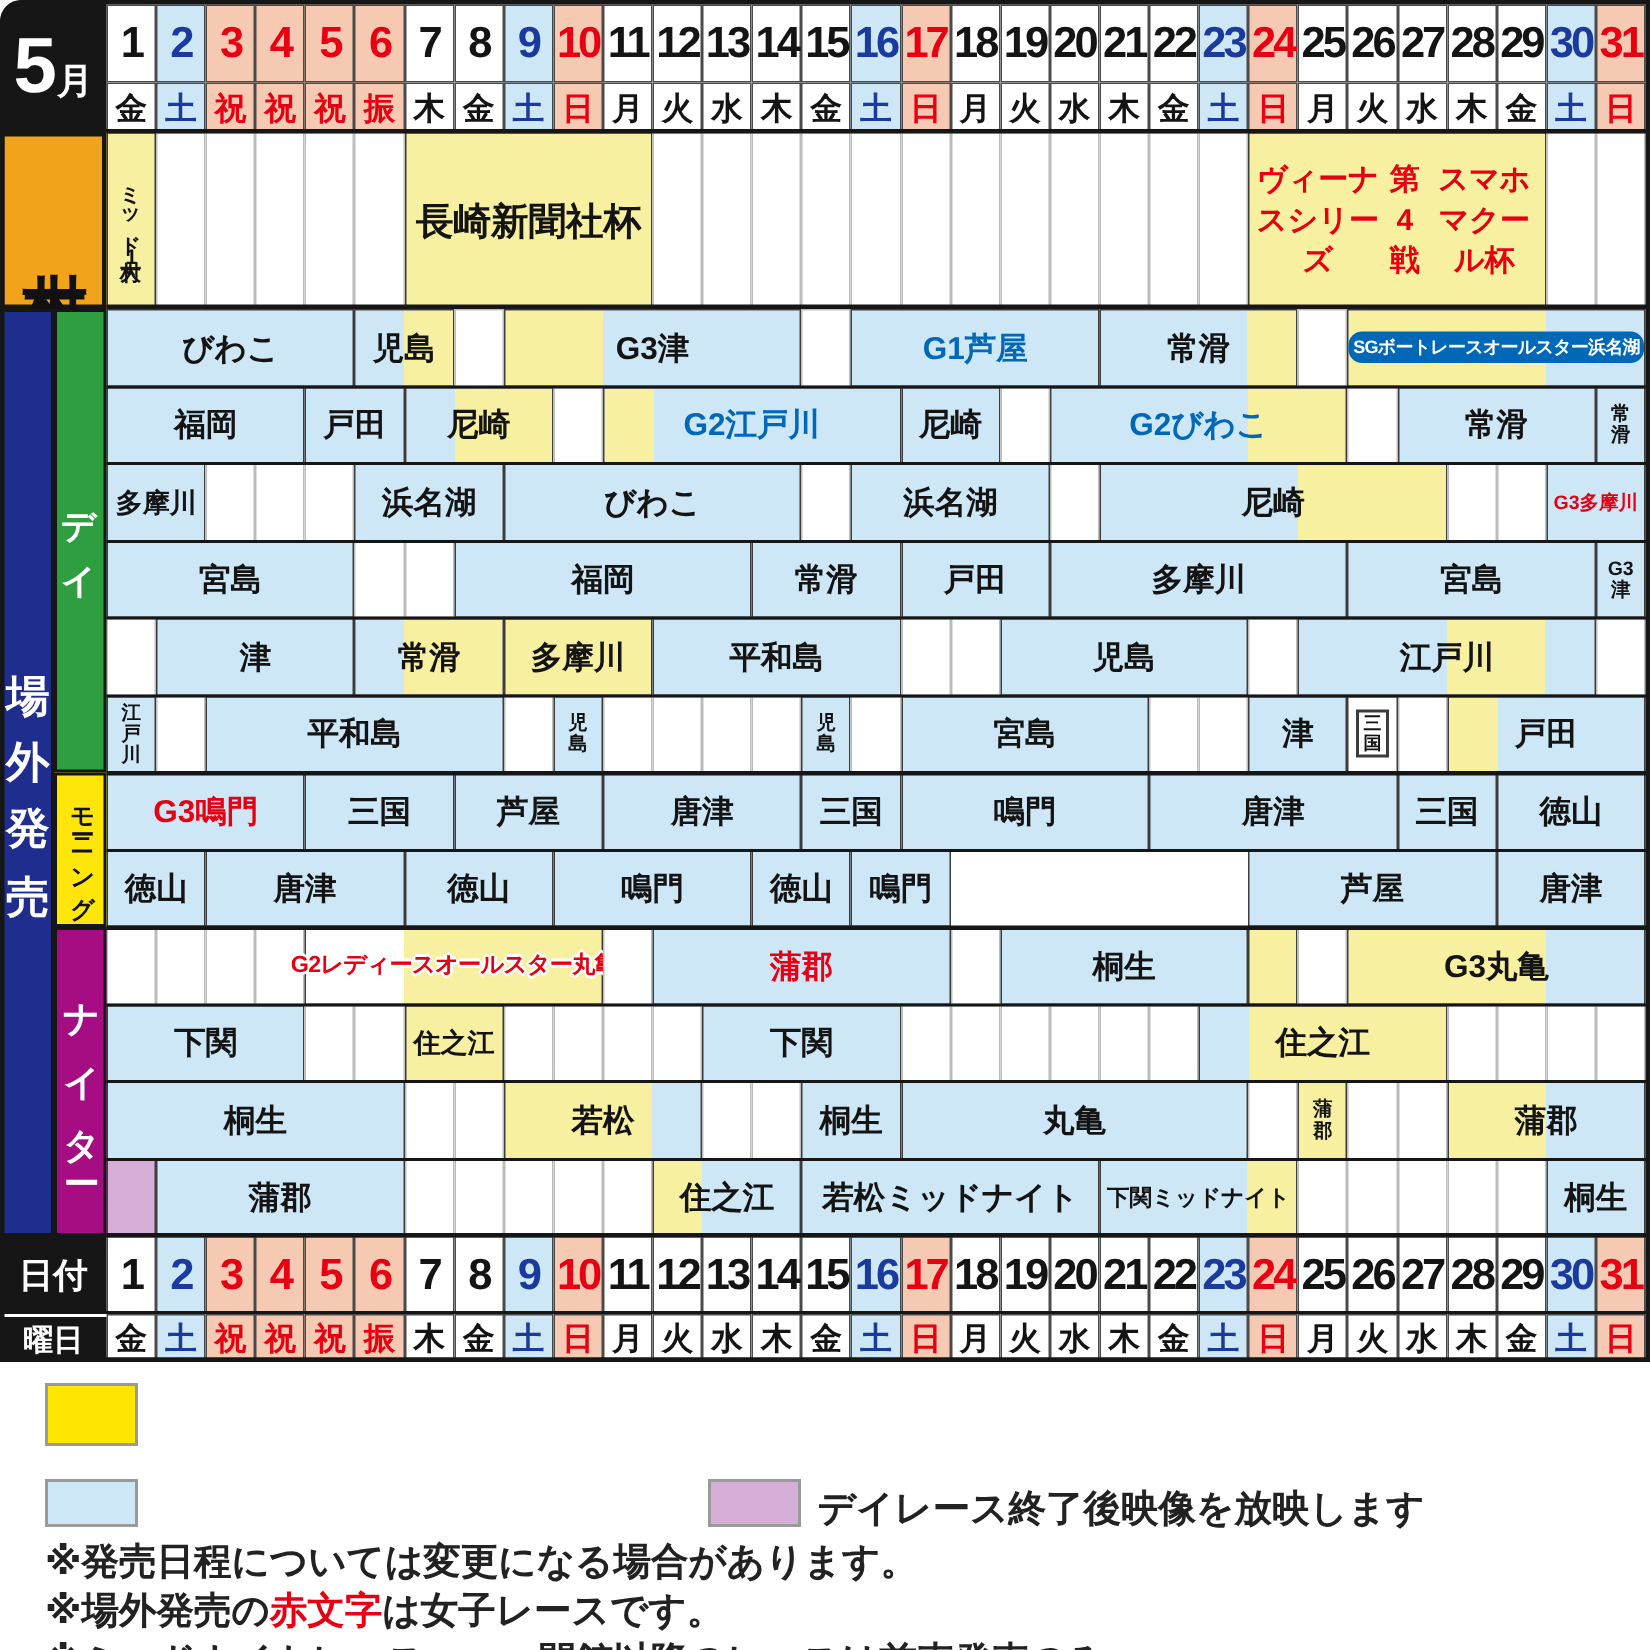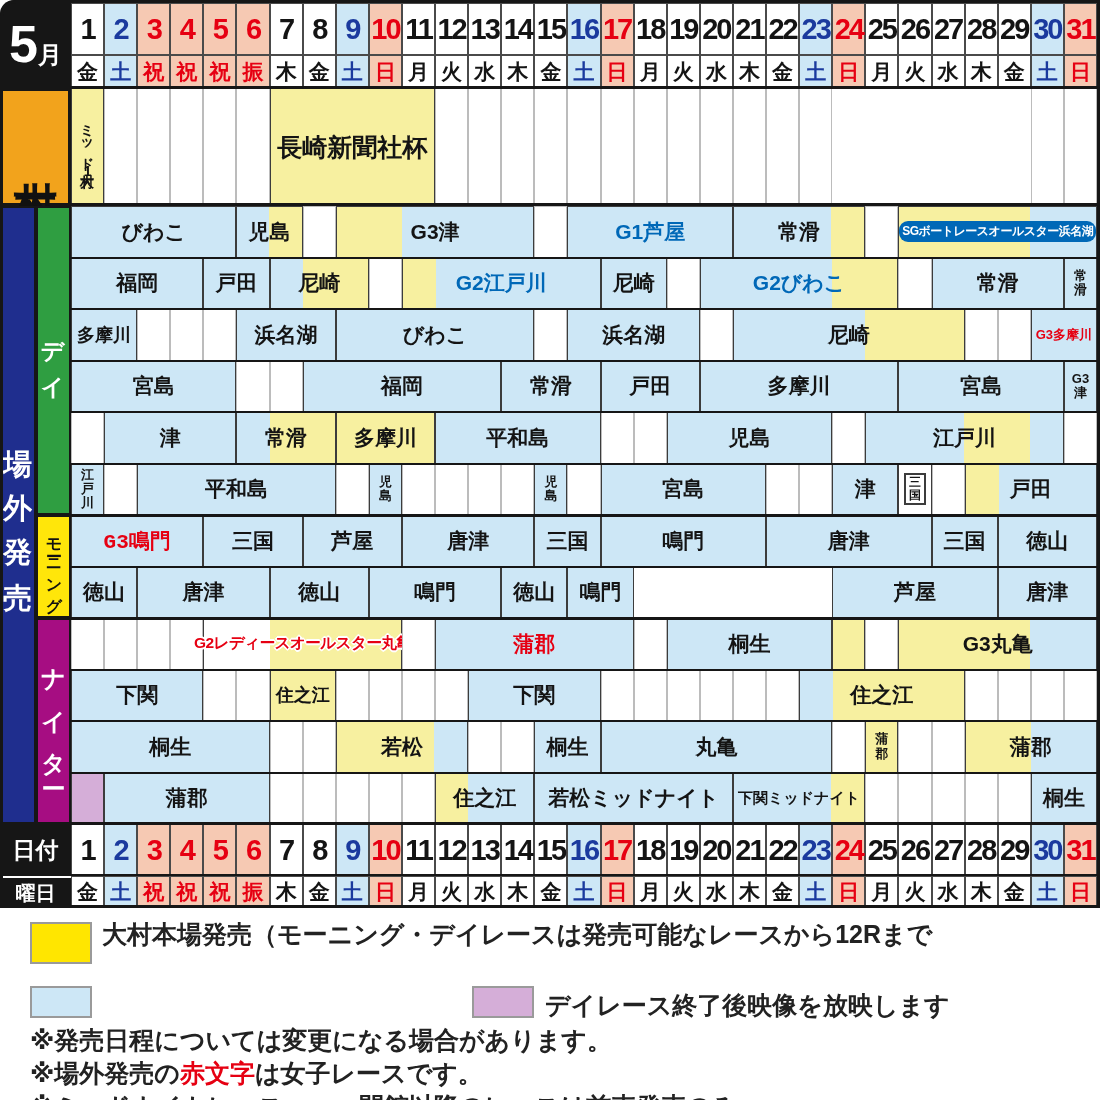--- a/index.html
+++ b/index.html
@@ -184,20 +184,27 @@
     <div class="abs" style="left: 501.258px; top: 88px; width: 33.0968px; height: 118px; background: rgb(255, 255, 255); border: 1px solid rgb(188, 188, 188);"></div>
     <div class="abs" style="left: 534.355px; top: 88px; width: 33.0968px; height: 118px; background: rgb(255, 255, 255); border: 1px solid rgb(188, 188, 188);"></div>
     <div class="abs" style="left: 567.452px; top: 88px; width: 33.0968px; height: 118px; background: rgb(255, 255, 255); border: 1px solid rgb(188, 188, 188);"></div>
     <div class="abs" style="left: 600.548px; top: 88px; width: 33.0968px; height: 118px; background: rgb(255, 255, 255); border: 1px solid rgb(188, 188, 188);"></div>
     <div class="abs" style="left: 633.645px; top: 88px; width: 33.0968px; height: 118px; background: rgb(255, 255, 255); border: 1px solid rgb(188, 188, 188);"></div>
     <div class="abs" style="left: 666.742px; top: 88px; width: 33.0968px; height: 118px; background: rgb(255, 255, 255); border: 1px solid rgb(188, 188, 188);"></div>
     <div class="abs" style="left: 699.839px; top: 88px; width: 33.0968px; height: 118px; background: rgb(255, 255, 255); border: 1px solid rgb(188, 188, 188);"></div>
     <div class="abs" style="left: 732.935px; top: 88px; width: 33.0968px; height: 118px; background: rgb(255, 255, 255); border: 1px solid rgb(188, 188, 188);"></div>
     <div class="abs" style="left: 766.032px; top: 88px; width: 33.0968px; height: 118px; background: rgb(255, 255, 255); border: 1px solid rgb(188, 188, 188);"></div>
     <div class="abs" style="left: 799.129px; top: 88px; width: 33.0968px; height: 118px; background: rgb(255, 255, 255); border: 1px solid rgb(188, 188, 188);"></div>
+    <div class="abs cell" style="left: 832.226px; top: 88px; width: 198.581px; height: 118px; background: rgb(247, 240, 160); border: 1px solid rgb(60, 60, 60); color: rgb(230, 0, 18); font-size: 20px; line-height: 1.35;">
+      <span>ヴィーナスシリーズ</span>
+      <br>
+      <span>第4戦</span>
+      <br>
+      <span>スマホマクール杯</span>
+    </div>
     <div class="abs" style="left: 1030.81px; top: 88px; width: 33.0968px; height: 118px; background: rgb(255, 255, 255); border: 1px solid rgb(188, 188, 188);"></div>
     <div class="abs" style="left: 1063.9px; top: 88px; width: 33.0968px; height: 118px; background: rgb(255, 255, 255); border: 1px solid rgb(188, 188, 188);"></div>
     <div class="abs cell" style="left: 71px; top: 206px; width: 165.484px; height: 51.5px; background: rgb(205, 231, 246); border: 1px solid rgb(60, 60, 60); color: rgb(20, 20, 20); font-size: 21px; white-space: nowrap;">びわこ</div>
     <div class="abs cell" style="left: 236.484px; top: 206px; width: 66.1935px; height: 51.5px; background: linear-gradient(90deg, rgb(205, 231, 246) 0%, rgb(205, 231, 246) 50%, rgb(247, 240, 160) 50%, rgb(247, 240, 160) 100%); border: 1px solid rgb(60, 60, 60); color: rgb(20, 20, 20); font-size: 21px; white-space: nowrap;">児島</div>
     <div class="abs" style="left: 302.677px; top: 206px; width: 33.0968px; height: 51.5px; background: rgb(255, 255, 255); border: 1px solid rgb(188, 188, 188);"></div>
     <div class="abs cell" style="left: 335.774px; top: 206px; width: 198.581px; height: 51.5px; background: linear-gradient(90deg, rgb(247, 240, 160) 0%, rgb(247, 240, 160) 16.67%, rgb(247, 240, 160) 16.67%, rgb(247, 240, 160) 33.33%, rgb(205, 231, 246) 33.33%, rgb(205, 231, 246) 50%, rgb(205, 231, 246) 50%, rgb(205, 231, 246) 66.67%, rgb(205, 231, 246) 66.67%, rgb(205, 231, 246) 83.33%, rgb(205, 231, 246) 83.33%, rgb(205, 231, 246) 100%); border: 1px solid rgb(60, 60, 60); color: rgb(20, 20, 20); font-size: 21px; white-space: nowrap;">G3津</div>
     <div class="abs" style="left: 534.355px; top: 206px; width: 33.0968px; height: 51.5px; background: rgb(255, 255, 255); border: 1px solid rgb(188, 188, 188);"></div>
     <div class="abs cell" style="left: 567.452px; top: 206px; width: 165.484px; height: 51.5px; background: rgb(205, 231, 246); border: 1px solid rgb(60, 60, 60); color: rgb(0, 104, 183); font-size: 21px; white-space: nowrap;">G1芦屋</div>
     <div class="abs cell" style="left: 732.935px; top: 206px; width: 132.387px; height: 51.5px; background: linear-gradient(90deg, rgb(205, 231, 246) 0%, rgb(205, 231, 246) 25%, rgb(205, 231, 246) 25%, rgb(205, 231, 246) 50%, rgb(205, 231, 246) 50%, rgb(205, 231, 246) 75%, rgb(247, 240, 160) 75%, rgb(247, 240, 160) 100%); border: 1px solid rgb(60, 60, 60); color: rgb(20, 20, 20); font-size: 21px; white-space: nowrap;">常滑</div>
     <div class="abs" style="left: 865.323px; top: 206px; width: 33.0968px; height: 51.5px; background: rgb(255, 255, 255); border: 1px solid rgb(188, 188, 188);"></div>
@@ -261,21 +268,21 @@
     <div class="abs" style="left: 567.452px; top: 463.5px; width: 33.0968px; height: 51.5px; background: rgb(255, 255, 255); border: 1px solid rgb(188, 188, 188);"></div>
     <div class="abs cell" style="left: 600.548px; top: 463.5px; width: 165.484px; height: 51.5px; background: rgb(205, 231, 246); border: 1px solid rgb(60, 60, 60); color: rgb(20, 20, 20); font-size: 21px; white-space: nowrap;">宮島</div>
     <div class="abs" style="left: 766.032px; top: 463.5px; width: 33.0968px; height: 51.5px; background: rgb(255, 255, 255); border: 1px solid rgb(188, 188, 188);"></div>
     <div class="abs" style="left: 799.129px; top: 463.5px; width: 33.0968px; height: 51.5px; background: rgb(255, 255, 255); border: 1px solid rgb(188, 188, 188);"></div>
     <div class="abs cell" style="left: 832.226px; top: 463.5px; width: 66.1935px; height: 51.5px; background: rgb(205, 231, 246); border: 1px solid rgb(60, 60, 60); color: rgb(20, 20, 20); font-size: 21px; white-space: nowrap;">津</div>
     <div class="abs cell" style="left: 898.419px; top: 463.5px; width: 33.0968px; height: 51.5px; background: rgb(255, 255, 255); border: 1px solid rgb(60, 60, 60); color: rgb(20, 20, 20);">
       <span style="border: 2px solid rgb(60, 60, 60); padding: 1px 2px; font-size: 12px; line-height: 1.1; display: inline-block; word-break: break-all; width: 14px; background: rgb(255, 255, 255);">三国</span>
     </div>
     <div class="abs" style="left: 931.516px; top: 463.5px; width: 33.0968px; height: 51.5px; background: rgb(255, 255, 255); border: 1px solid rgb(188, 188, 188);"></div>
     <div class="abs cell" style="left: 964.613px; top: 463.5px; width: 132.387px; height: 51.5px; background: linear-gradient(90deg, rgb(247, 240, 160) 0%, rgb(247, 240, 160) 25%, rgb(205, 231, 246) 25%, rgb(205, 231, 246) 50%, rgb(205, 231, 246) 50%, rgb(205, 231, 246) 75%, rgb(205, 231, 246) 75%, rgb(205, 231, 246) 100%); border: 1px solid rgb(60, 60, 60); color: rgb(20, 20, 20); font-size: 21px; white-space: nowrap;">戸田</div>
-    <div class="abs cell" style="left: 71px; top: 515px; width: 132.387px; height: 51.5px; background: rgb(205, 231, 246); border: 1px solid rgb(60, 60, 60); color: rgb(230, 0, 18); font-size: 21px; white-space: nowrap; font-family: Liberation Mono, monospace;">G3鳴門</div>
+    <div class="abs cell" style="left: 71px; top: 515px; width: 132.387px; height: 51.5px; background: rgb(205, 231, 246); border: 1px solid rgb(60, 60, 60); color: rgb(230, 0, 18); font-size: 21px; white-space: nowrap;">G3鳴門</div>
     <div class="abs cell" style="left: 203.387px; top: 515px; width: 99.2903px; height: 51.5px; background: rgb(205, 231, 246); border: 1px solid rgb(60, 60, 60); color: rgb(20, 20, 20); font-size: 21px; white-space: nowrap;">三国</div>
     <div class="abs cell" style="left: 302.677px; top: 515px; width: 99.2903px; height: 51.5px; background: rgb(205, 231, 246); border: 1px solid rgb(60, 60, 60); color: rgb(20, 20, 20); font-size: 21px; white-space: nowrap;">芦屋</div>
     <div class="abs cell" style="left: 401.968px; top: 515px; width: 132.387px; height: 51.5px; background: rgb(205, 231, 246); border: 1px solid rgb(60, 60, 60); color: rgb(20, 20, 20); font-size: 21px; white-space: nowrap;">唐津</div>
     <div class="abs cell" style="left: 534.355px; top: 515px; width: 66.1935px; height: 51.5px; background: rgb(205, 231, 246); border: 1px solid rgb(60, 60, 60); color: rgb(20, 20, 20); font-size: 21px; white-space: nowrap;">三国</div>
     <div class="abs cell" style="left: 600.548px; top: 515px; width: 165.484px; height: 51.5px; background: rgb(205, 231, 246); border: 1px solid rgb(60, 60, 60); color: rgb(20, 20, 20); font-size: 21px; white-space: nowrap;">鳴門</div>
     <div class="abs cell" style="left: 766.032px; top: 515px; width: 165.484px; height: 51.5px; background: rgb(205, 231, 246); border: 1px solid rgb(60, 60, 60); color: rgb(20, 20, 20); font-size: 21px; white-space: nowrap;">唐津</div>
     <div class="abs cell" style="left: 931.516px; top: 515px; width: 66.1935px; height: 51.5px; background: rgb(205, 231, 246); border: 1px solid rgb(60, 60, 60); color: rgb(20, 20, 20); font-size: 21px; white-space: nowrap;">三国</div>
     <div class="abs cell" style="left: 997.71px; top: 515px; width: 99.2903px; height: 51.5px; background: rgb(205, 231, 246); border: 1px solid rgb(60, 60, 60); color: rgb(20, 20, 20); font-size: 21px; white-space: nowrap;">徳山</div>
     <div class="abs cell" style="left: 71px; top: 566.5px; width: 66.1935px; height: 51.5px; background: rgb(205, 231, 246); border: 1px solid rgb(60, 60, 60); color: rgb(20, 20, 20); font-size: 21px; white-space: nowrap;">徳山</div>
     <div class="abs cell" style="left: 137.194px; top: 566.5px; width: 132.387px; height: 51.5px; background: rgb(205, 231, 246); border: 1px solid rgb(60, 60, 60); color: rgb(20, 20, 20); font-size: 21px; white-space: nowrap;">唐津</div>
@@ -356,20 +363,19 @@
     <div class="abs sep" style="left: 0px; top: 514px; width: 1100px; height: 3px; background: rgb(22, 22, 22);"></div>
     <div class="abs sep" style="left: 0px; top: 565.5px; width: 1100px; height: 2px; background: rgb(22, 22, 22);"></div>
     <div class="abs sep" style="left: 0px; top: 617px; width: 1100px; height: 3px; background: rgb(22, 22, 22);"></div>
     <div class="abs sep" style="left: 0px; top: 668.5px; width: 1100px; height: 2px; background: rgb(22, 22, 22);"></div>
     <div class="abs sep" style="left: 0px; top: 720px; width: 1100px; height: 2px; background: rgb(22, 22, 22);"></div>
     <div class="abs sep" style="left: 0px; top: 771.5px; width: 1100px; height: 2px; background: rgb(22, 22, 22);"></div>
     <div class="abs sep" style="left: 0px; top: 822px; width: 1100px; height: 3px; background: rgb(22, 22, 22);"></div>
     <div class="abs sep" style="left: 0px; top: 874px; width: 1100px; height: 2px; background: rgb(22, 22, 22);"></div>
     <div class="abs sep" style="left: 0px; top: 905px; width: 1100px; height: 3px; background: rgb(22, 22, 22);"></div>
     <div class="abs" style="left: 30px; top: 922px; width: 62px; height: 42px; background: rgb(255, 230, 0); border: 2px solid rgb(154, 154, 154);"></div>
-    <div class="abs" style="left: 102px; top: 918px; font-size: 25px; color: rgb(34, 34, 34); white-space: nowrap;">大村本場発売（モーニング・デイレースは発売可能なレースから12Rまで</div>
     <div class="abs" style="left: 30px; top: 986px; width: 62px; height: 32px; background: rgb(205, 231, 246); border: 2px solid rgb(154, 154, 154);"></div>
     <div class="abs" style="left: 472px; top: 986px; width: 62px; height: 32px; background: rgb(213, 174, 216); border: 2px solid rgb(154, 154, 154);"></div>
     <div class="abs" style="left: 545px; top: 989px; font-size: 25px; color: rgb(34, 34, 34); white-space: nowrap;">デイレース終了後映像を放映します</div>
     <div class="abs" style="left: 30px; top: 1024px; font-size: 25px; color: rgb(34, 34, 34); white-space: nowrap;"><span>※発売日程については変更になる場合があります。</span></div>
     <div class="abs" style="left: 30px; top: 1057px; font-size: 25px; color: rgb(34, 34, 34); white-space: nowrap; text-align: right;"><span>※場外発売の</span><span style="color: rgb(230, 0, 18);">赤文字</span><span>は女子レースです。</span></div>
     <div class="abs" style="left: 30px; top: 1090px; font-size: 25px; color: rgb(34, 34, 34); white-space: nowrap;"><span>※ミッドナイトレース・・・閉館以降のレースは前売発売のみ</span></div>
   </div>
 
 </body></html>

